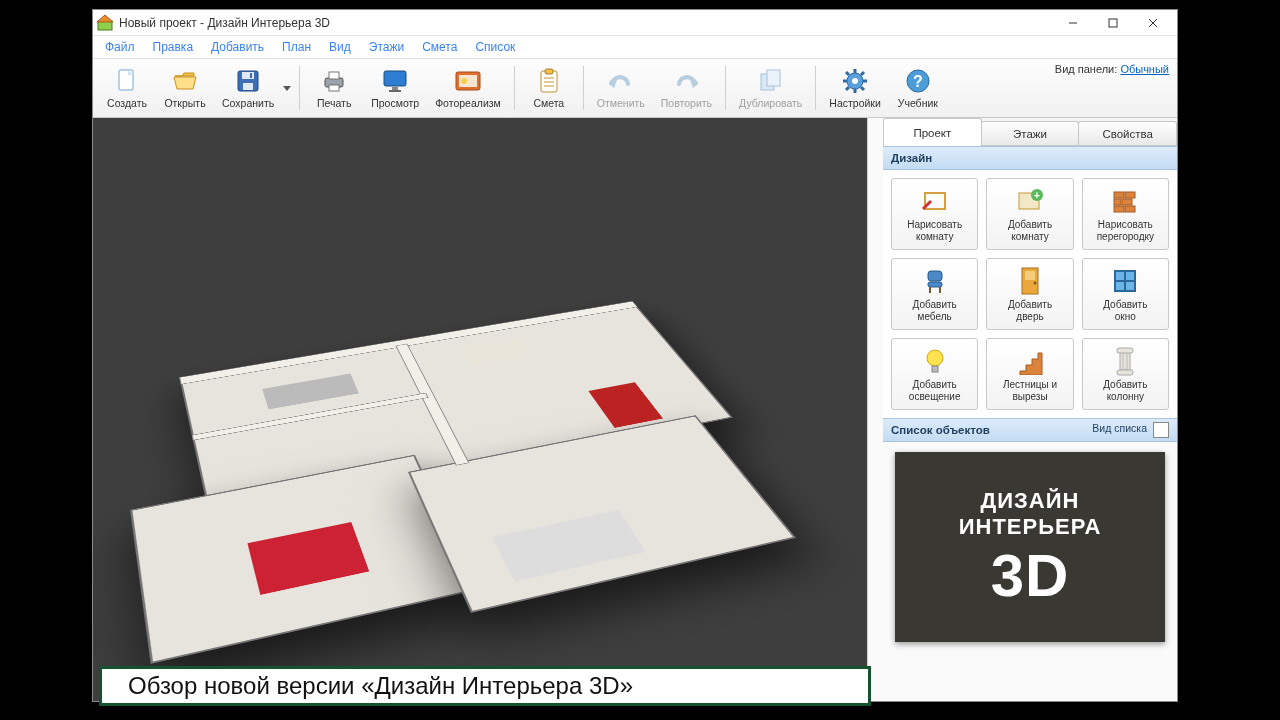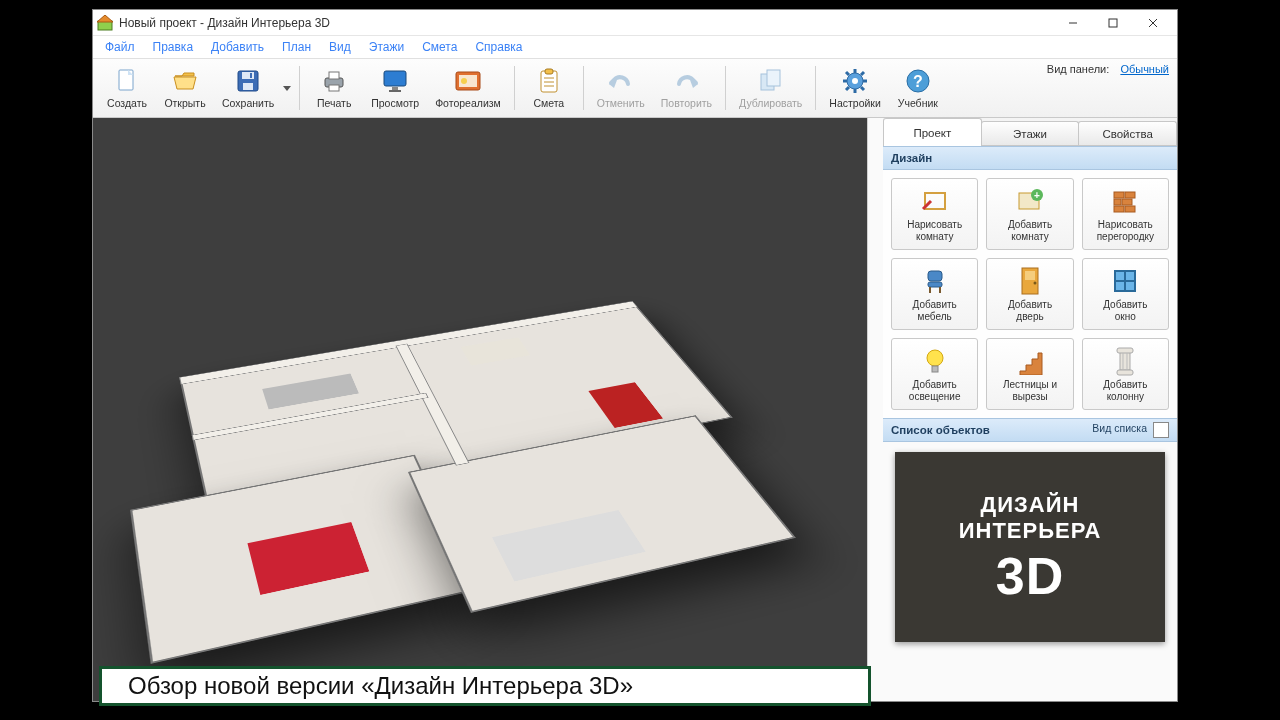--- a/index.html
+++ b/index.html
@@ -31,21 +31,21 @@
     display: flex; flex-direction: column; align-items: center; justify-content: center;
     min-width: 56px; height: 54px; padding: 2px 6px; border: 1px solid transparent; border-radius: 2px;
     font-size: 10.5px; color: #333; gap: 2px;
   }
   .tool-btn.disabled { color:#a0a0a0; }
   .tool-btn .ico { width: 28px; height: 28px; display:flex; align-items:center; justify-content:center; }
   .tool-sep { width:1px; height:44px; background:#d0d0d0; margin: 0 4px; }
   .save-group { display:flex; align-items:center; }
   .save-drop { width:12px; height:54px; display:flex; align-items:center; justify-content:center; border:1px solid transparent; }
   .panel-mode { position:absolute; right:8px; top:4px; font-size:11px; color:#333; }
-  .panel-mode a { color:#0066cc; text-decoration: underline; margin-left:8px; }
+  .panel-mode a { color:#0066cc; text-decoration: underline; margin-left:0; }
   .body { flex:1; display:flex; min-height:0; }
   .viewport {
     flex:1; background:#3e3e3e; position:relative; overflow:hidden;
     display:flex; align-items:center; justify-content:center;
   }
   .floorplan { width: 90%; height: 88%; position: relative; perspective: 1200px; }
   .plate {
     position:absolute; inset:0; transform: rotateX(55deg) rotateZ(-18deg) translateZ(-40px);
     transform-style: preserve-3d;
   }
@@ -86,21 +86,21 @@
   }
   .grid-btn .gi { width:30px; height:30px; display:flex; align-items:center; justify-content:center; }
   .obj-preview { flex:1; padding:10px; display:flex; align-items:flex-start; justify-content:center; }
   .promo {
     width:270px; height:190px; background:#3a3833; color:#fff; display:flex;
     flex-direction:column; align-items:center; justify-content:center; text-align:center;
     font-weight:bold; letter-spacing:1px; box-shadow: 0 2px 6px rgba(0,0,0,0.4);
   }
   .promo .l1 { font-size:22px; }
   .promo .l2 { font-size:22px; }
-  .promo .l3 { font-size:52px; line-height:1; margin-top:6px; }
+  .promo .l3 { font-size:60px; line-height:1; margin-top:6px; }
   .view-toggle { width:16px; height:16px; border:1px solid #888; background:#fff; display:inline-block; }
 </style>
 </head>
 <body>
 
 <div class="stage">
   <div class="window">
 
     <div class="titlebar">
       <span class="app-icon">
@@ -131,21 +131,21 @@
     </div>
 
     <div class="menubar">
       <span>Файл</span>
       <span>Правка</span>
       <span>Добавить</span>
       <span>План</span>
       <span>Вид</span>
       <span>Этажи</span>
       <span>Смета</span>
-      <span>Справка</span>
+      <span>Список</span>
     </div>
 
     <div class="toolbar">
       <div class="tool-btn">
         <span class="ico">
             <svg width="26" height="26">
               <rect x="5" y="2" width="14" height="20" rx="1" fill="#fff" stroke="#7aa4cc"></rect>
               <polygon points="14,2 19,7 14,7" fill="#cfe3f5"></polygon>
             </svg>
           </span>

